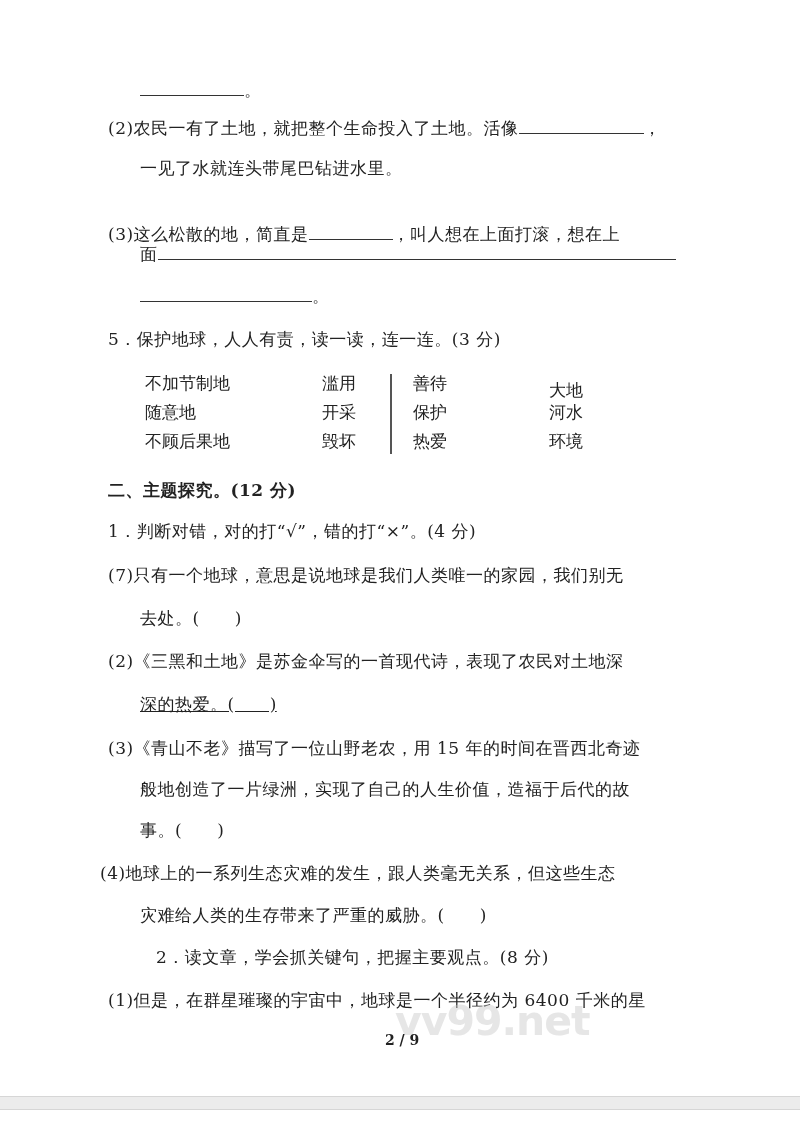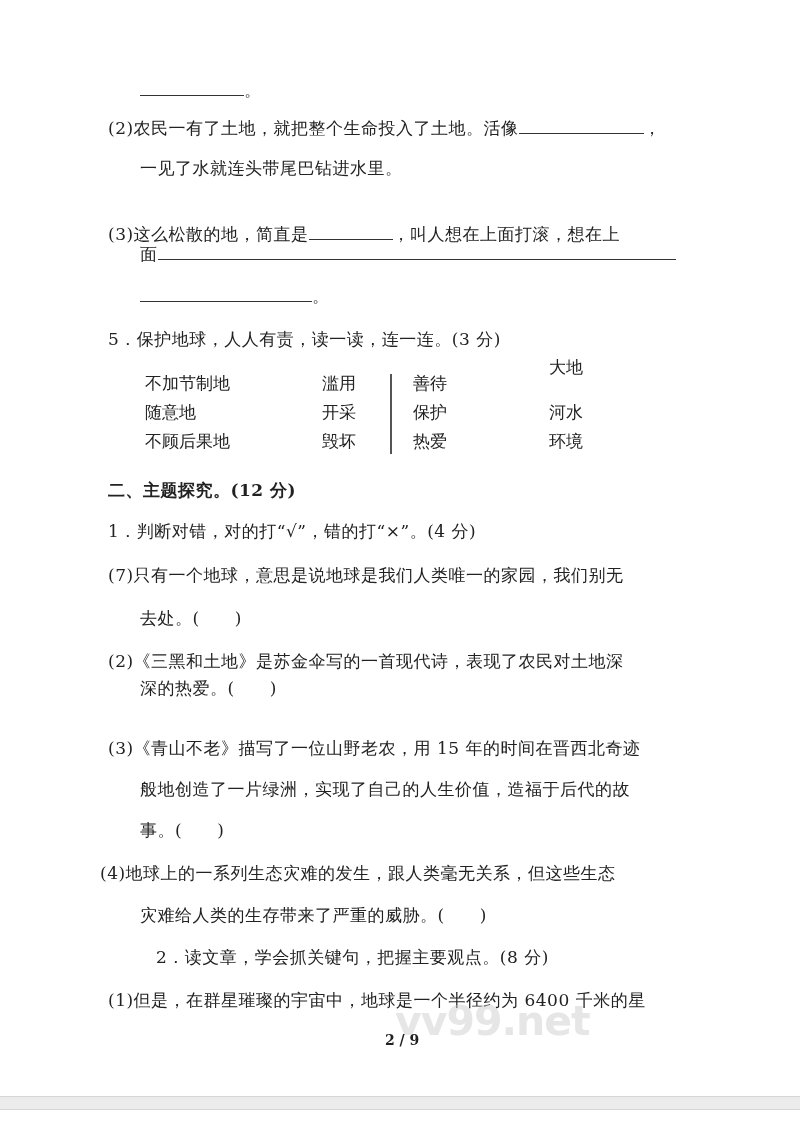--- a/index.html
+++ b/index.html
@@ -69,33 +69,33 @@
   <div class="match-cell" style="left:322px; top:372px;">滥用</div>
   <div class="match-cell" style="left:322px; top:401px;">开采</div>
   <div class="match-cell" style="left:322px; top:430px;">毁坏</div>
 
   <div class="divider"></div>
 
   <div class="match-cell" style="left:413px; top:372px;">善待</div>
   <div class="match-cell" style="left:413px; top:401px;">保护</div>
   <div class="match-cell" style="left:413px; top:430px;">热爱</div>
 
-  <div class="match-cell" style="left:549px; top:356px;text-align:right;">大地</div>
+  <div class="match-cell" style="left:549px; top:379px;text-align:right;">大地</div>
   <div class="match-cell" style="left:549px; top:401px;">河水</div>
   <div class="match-cell" style="left:549px; top:430px;">环境</div>
 
   <div class="line bold" style="left:108px; top:479px;">二、主题探究。(12 分)</div>
 
   <div class="line" style="left:108px; top:520px;">1．判断对错，对的打“√”，错的打“×”。(4 分)</div>
 
   <div class="line" style="left:108px; top:564px;">(7)只有一个地球，意思是说地球是我们人类唯一的家园，我们别无</div>
   <div class="line" style="left:140px; top:607px;">去处。(　　)</div>
 
   <div class="line" style="left:108px; top:650px;">(2)《三黑和土地》是苏金伞写的一首现代诗，表现了农民对土地深</div>
-  <div class="line" style="left:140px; top:677px;">深的热爱。(　　)</div>
+  <div class="line" style="left:140px; top:693px;text-decoration:underline;">深的热爱。(　　)</div>
 
   <div class="line" style="left:108px; top:737px;">(3)《青山不老》描写了一位山野老农，用 15 年的时间在晋西北奇迹</div>
   <div class="line" style="left:140px; top:778px;">般地创造了一片绿洲，实现了自己的人生价值，造福于后代的故</div>
   <div class="line" style="left:140px; top:819px;">事。(　　)</div>
 
   <div class="line" style="left:100px; top:862px;">(4)地球上的一系列生态灾难的发生，跟人类毫无关系，但这些生态</div>
   <div class="line" style="left:140px; top:904px;">灾难给人类的生存带来了严重的威胁。(　　)</div>
 
   <div class="line" style="left:108px; top:946px;margin-left:48px;">2．读文章，学会抓关键句，把握主要观点。(8 分)</div>
   <div class="line" style="left:108px; top:989px;">(1)但是，在群星璀璨的宇宙中，地球是一个半径约为 6400 千米的星</div>

